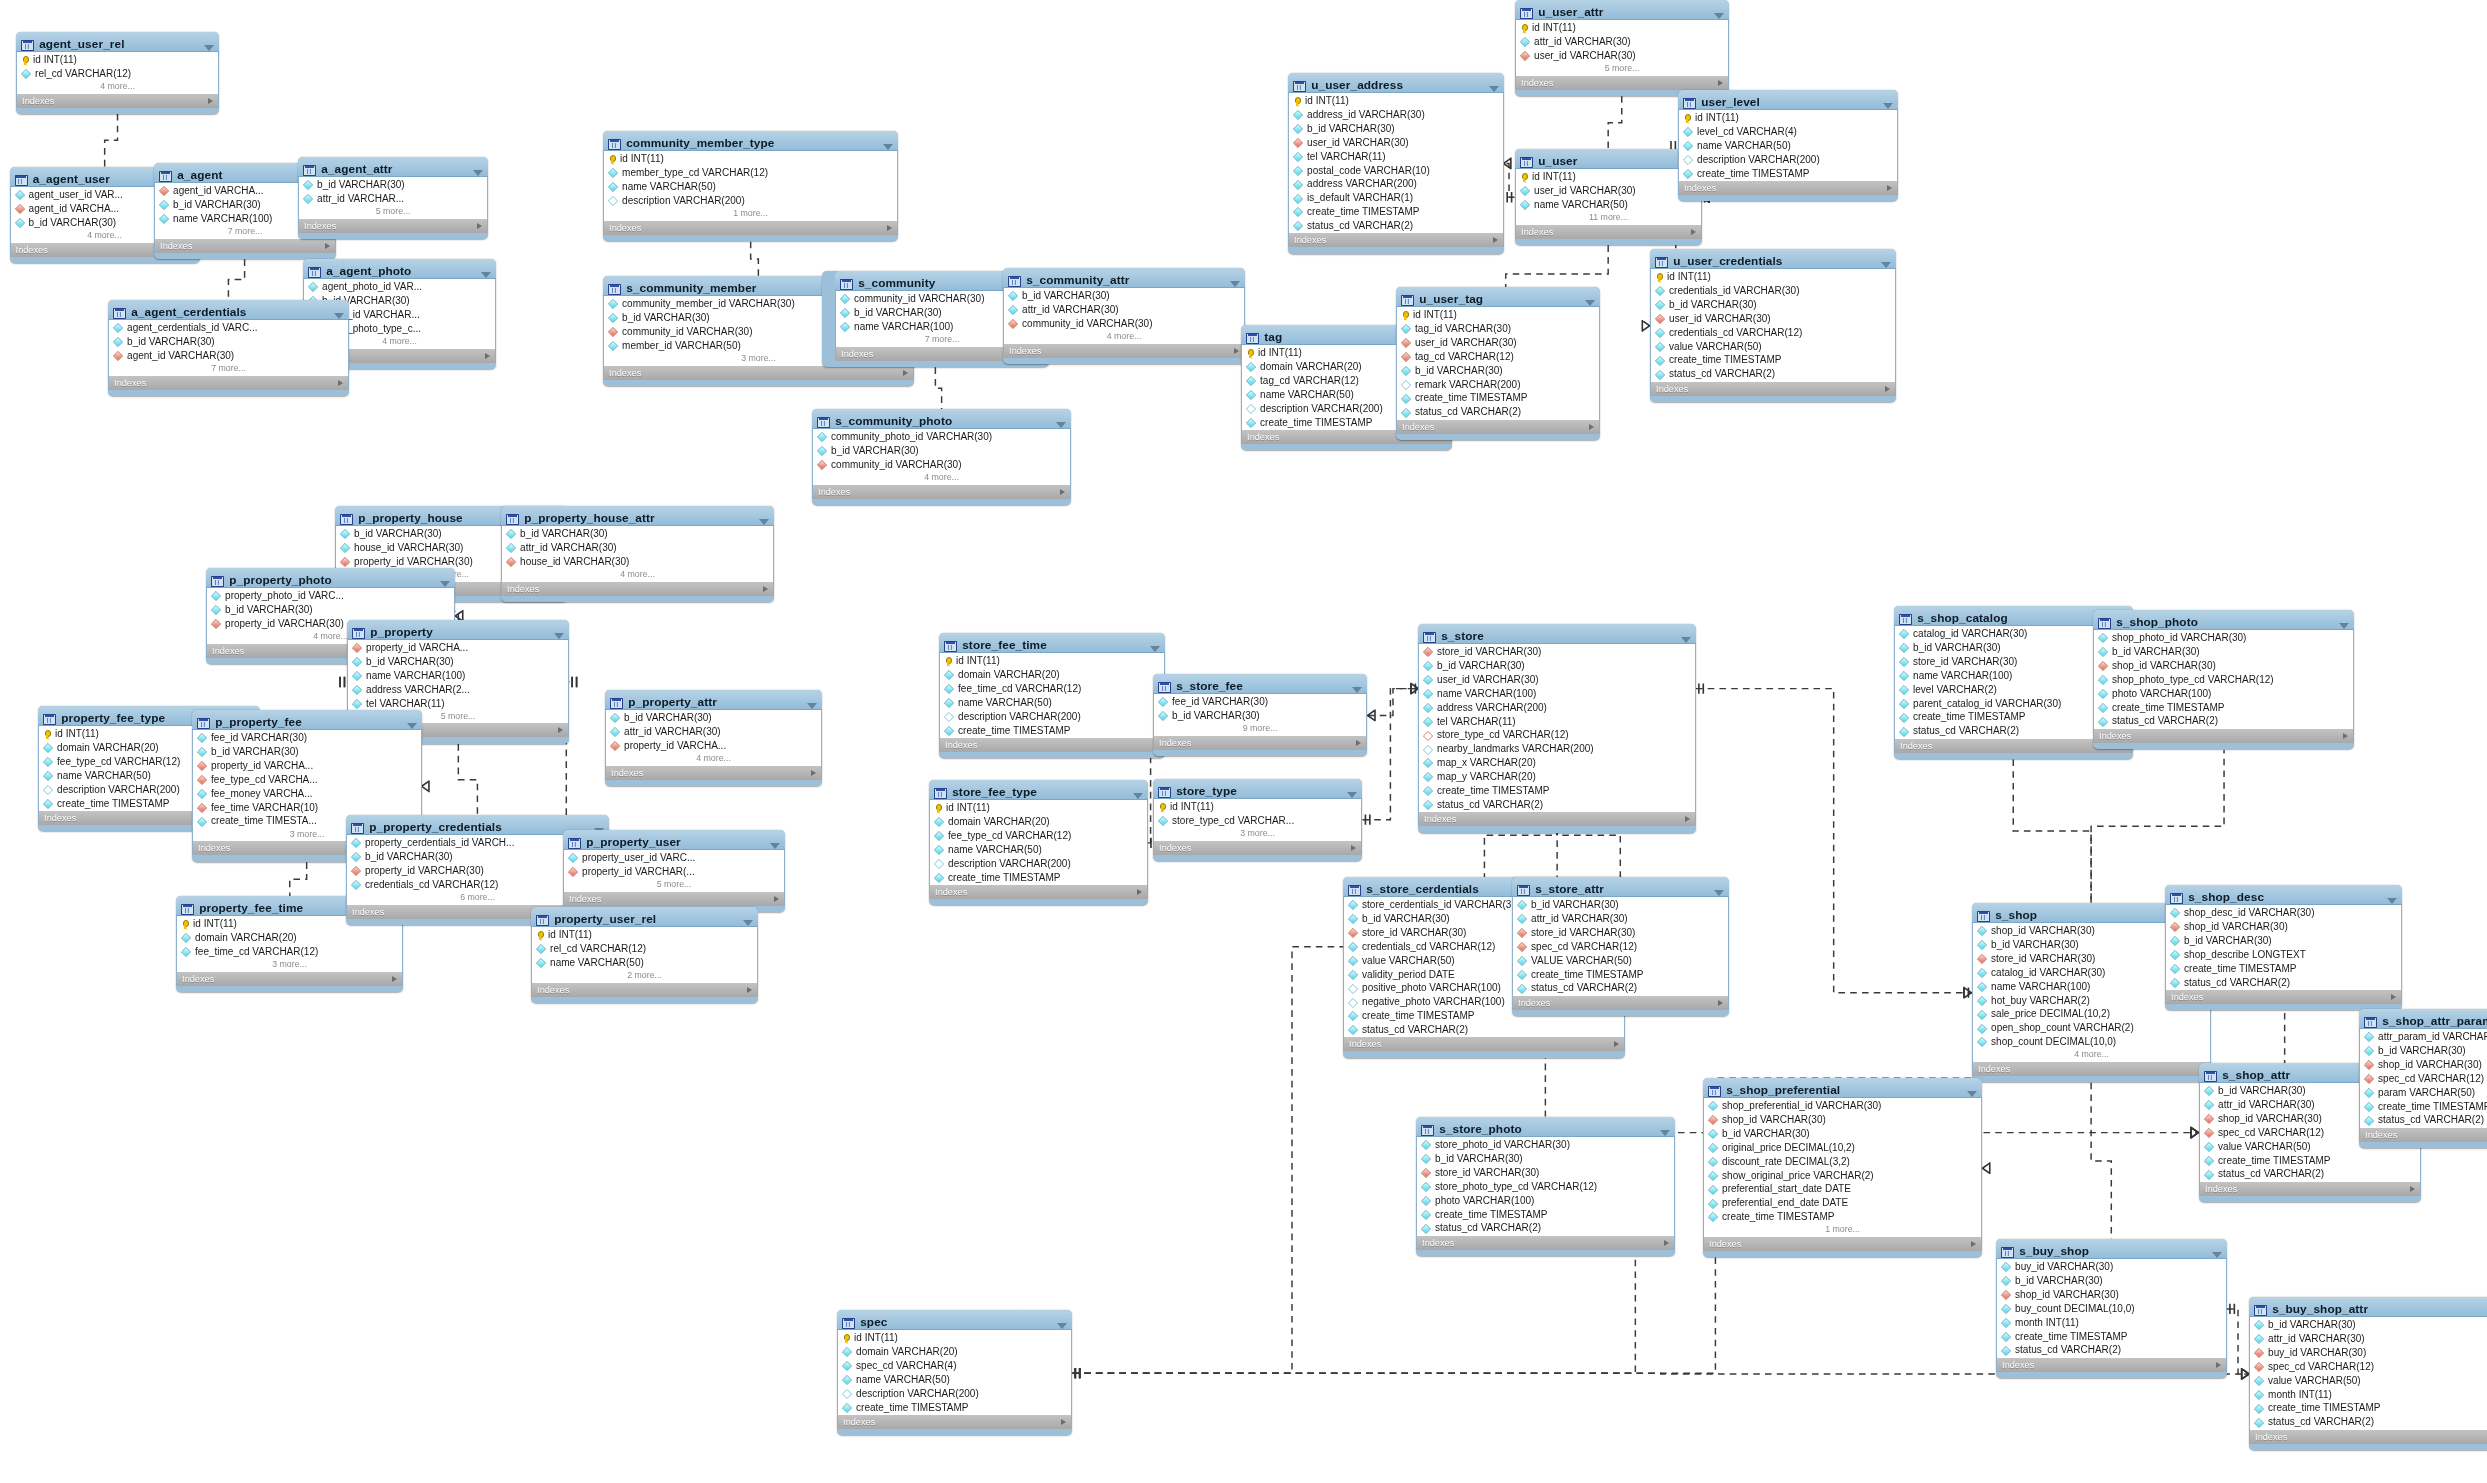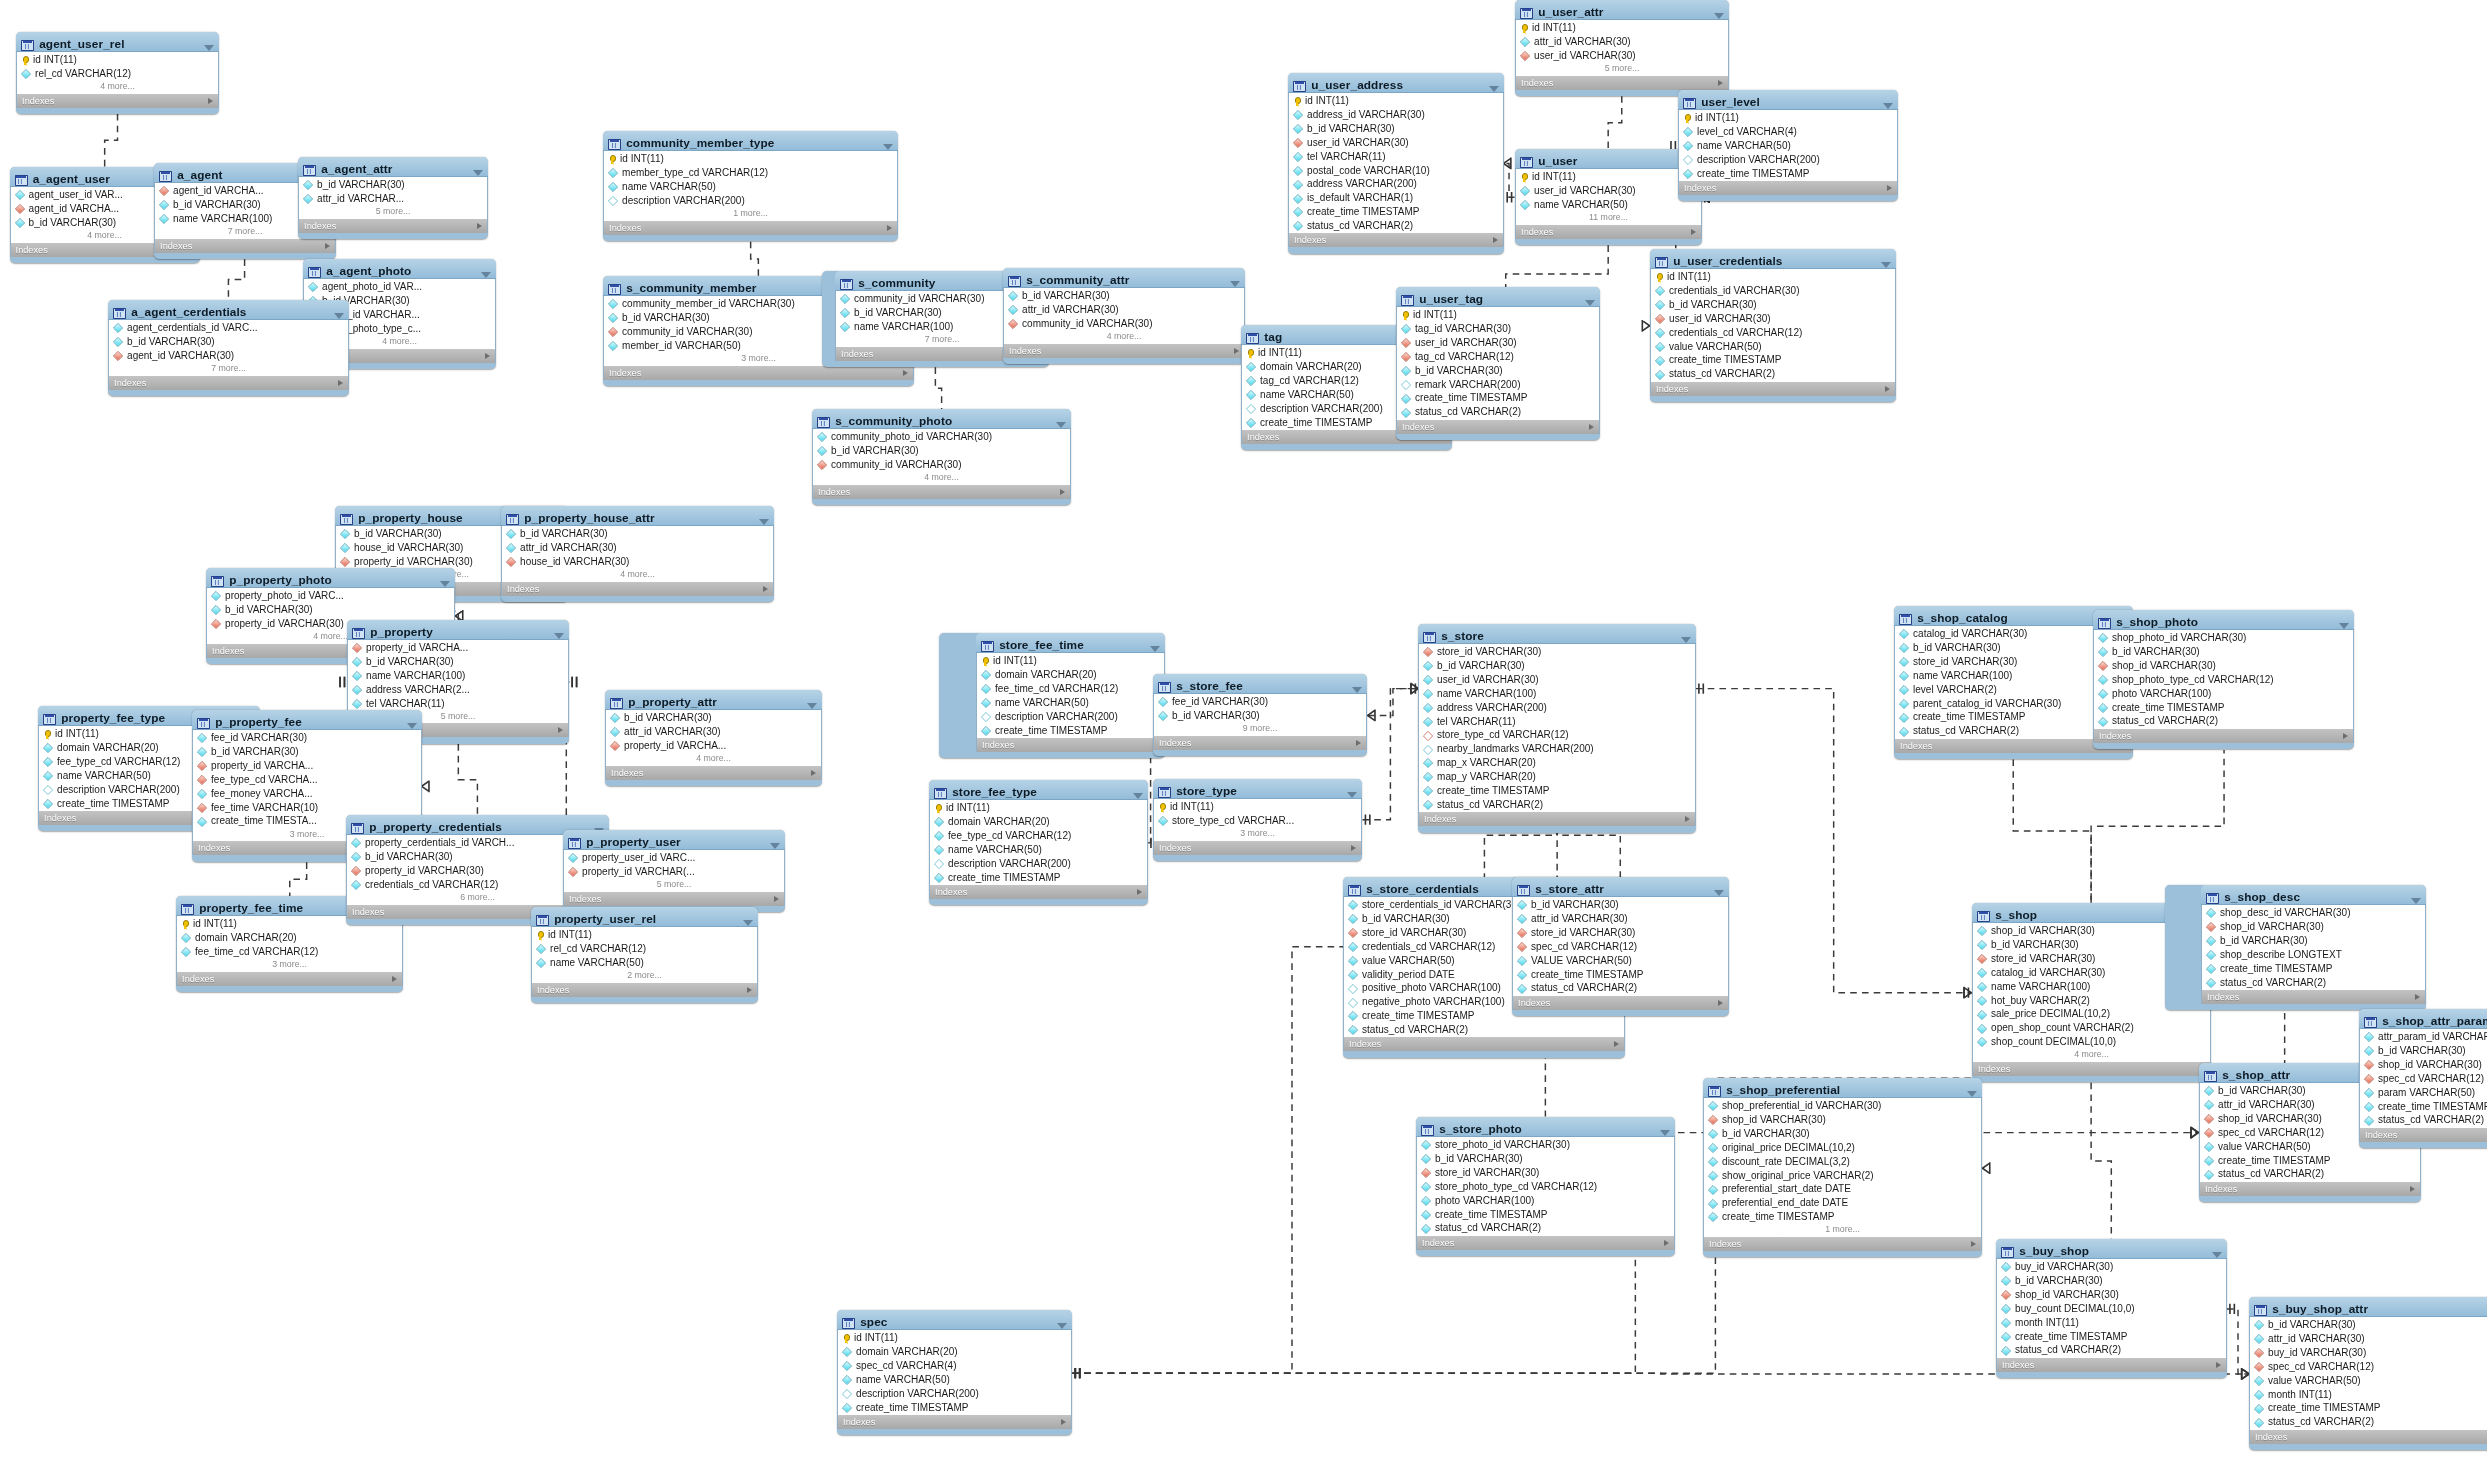--- a/index.html
+++ b/index.html
@@ -1144,21 +1144,21 @@
             <span class="g dia"></span>
             <span>name VARCHAR(50)</span>
           </div>
           <div class="more">2 more...</div>
         </div>
         <div class="idx">
           <span>Indexes</span>
           <span class="arw"></span>
         </div>
       </div>
-      <div class="tbl" style="left: 939px; top: 633px; width: 226px; padding-left: 37px;">
+      <div class="tbl" style="left: 939px; top: 633px; width: 226px;">
         <div class="hdr">
           <span class="tblicon"></span>
           <span class="tname">store_fee_time</span>
           <span class="tri"></span>
         </div>
         <div class="cols">
           <div class="col">
             <span class="g key"></span>
             <span>id INT(11)</span>
           </div>
@@ -1631,21 +1631,21 @@
             <span class="g dia"></span>
             <span>shop_count DECIMAL(10,0)</span>
           </div>
           <div class="more">4 more...</div>
         </div>
         <div class="idx">
           <span>Indexes</span>
           <span class="arw"></span>
         </div>
       </div>
-      <div class="tbl" style="left: 2165px; top: 885px; width: 261px; padding-left: 36px;">
+      <div class="tbl" style="left: 2165px; top: 885px; width: 237px;">
         <div class="hdr">
           <span class="tblicon"></span>
           <span class="tname">s_shop_desc</span>
           <span class="tri"></span>
         </div>
         <div class="cols">
           <div class="col">
             <span class="g dia"></span>
             <span>shop_desc_id VARCHAR(30)</span>
           </div>

